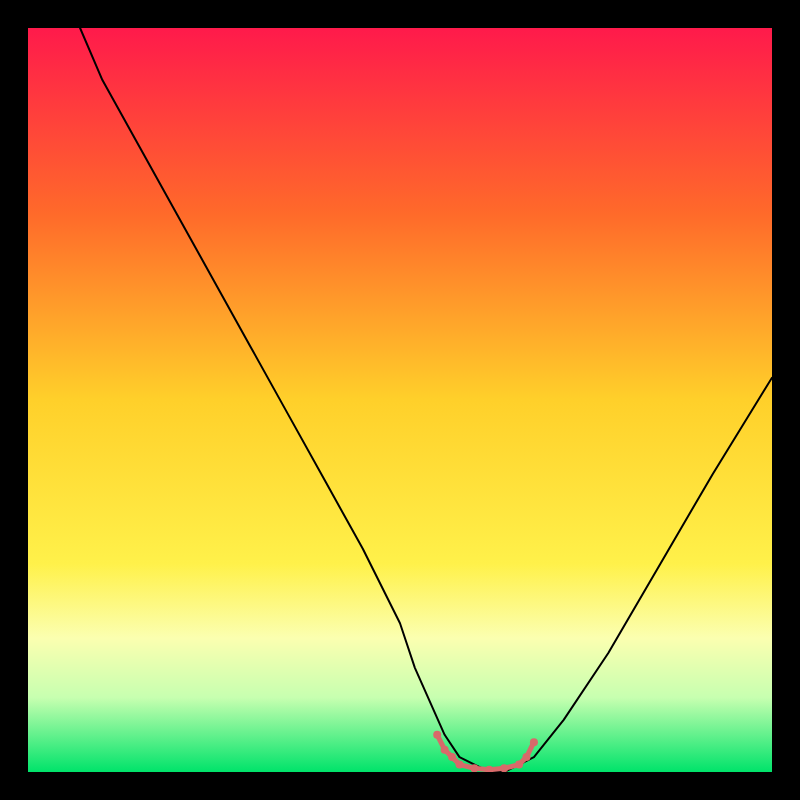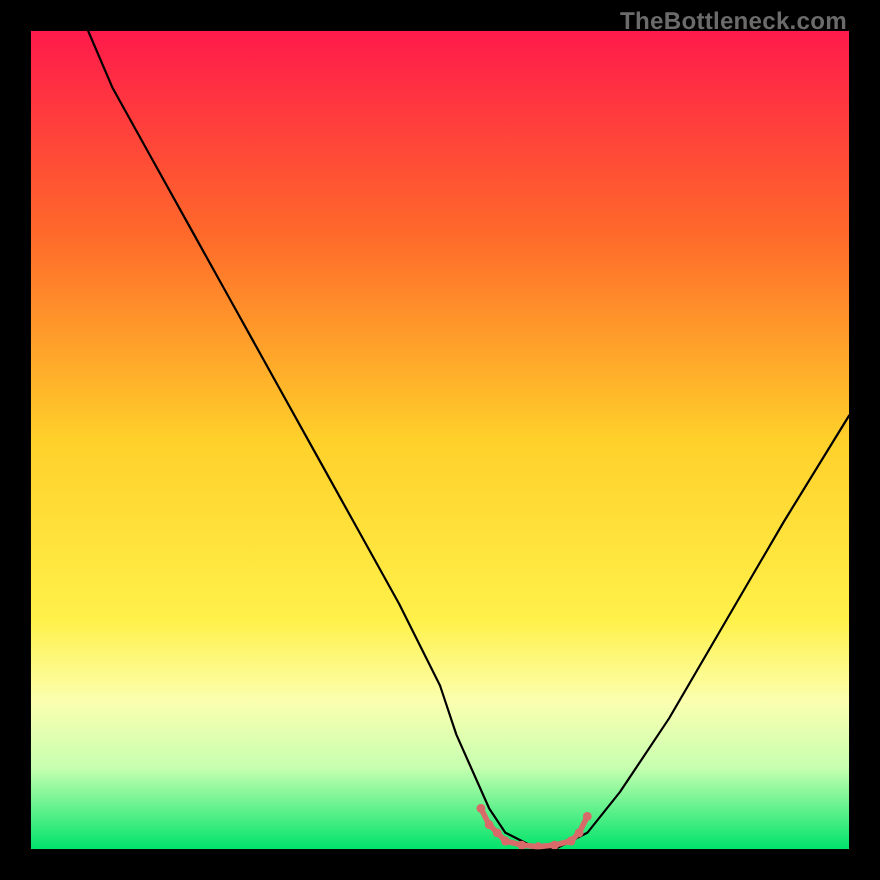--- a/index.html
+++ b/index.html
@@ -36,15 +36,14 @@
           <circle cx="446.40" cy="740.28" r="4" fill="#d86a6a"></circle>
           <circle cx="461.28" cy="741.77" r="4" fill="#d86a6a"></circle>
           <circle cx="476.16" cy="740.28" r="4" fill="#d86a6a"></circle>
           <circle cx="491.04" cy="736.56" r="4" fill="#d86a6a"></circle>
           <circle cx="498.48" cy="729.12" r="4" fill="#d86a6a"></circle>
           <circle cx="505.92" cy="714.24" r="4" fill="#d86a6a"></circle>
         </g>
     </svg>
   </div>
 
-  <div class="watermark">TheBottleneck.com</div>
 
 </div>
 
 </body></html>

